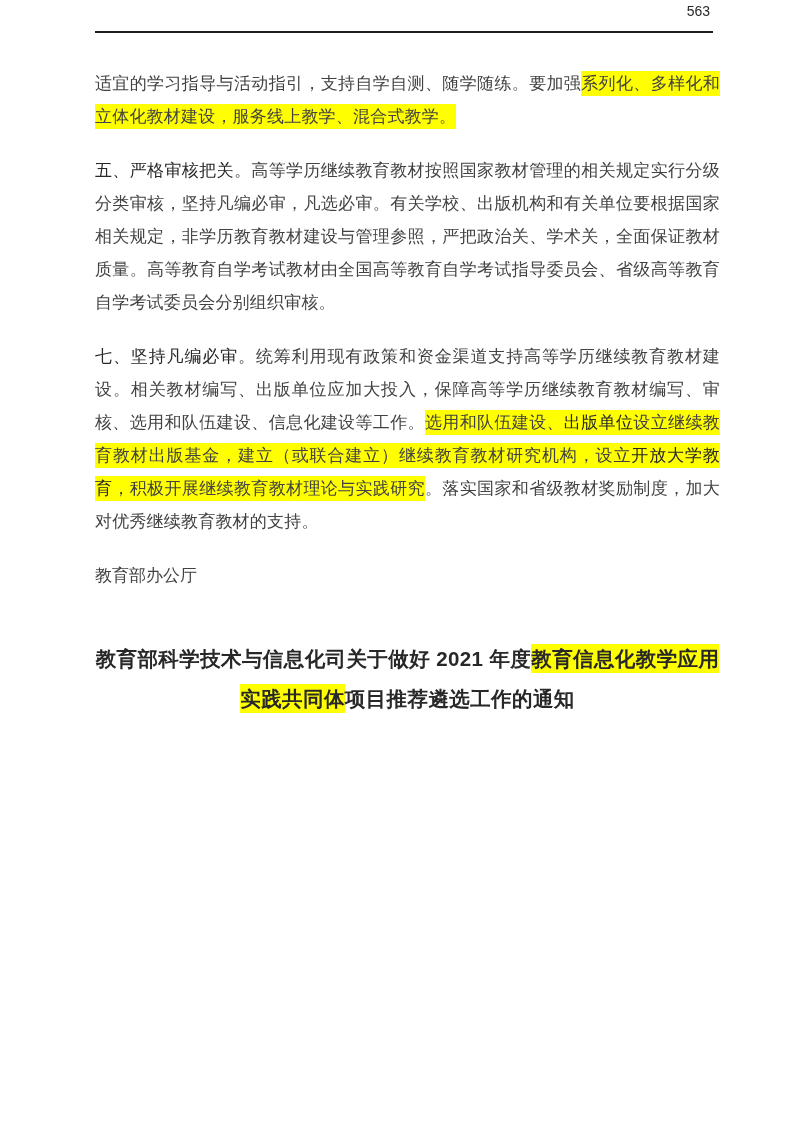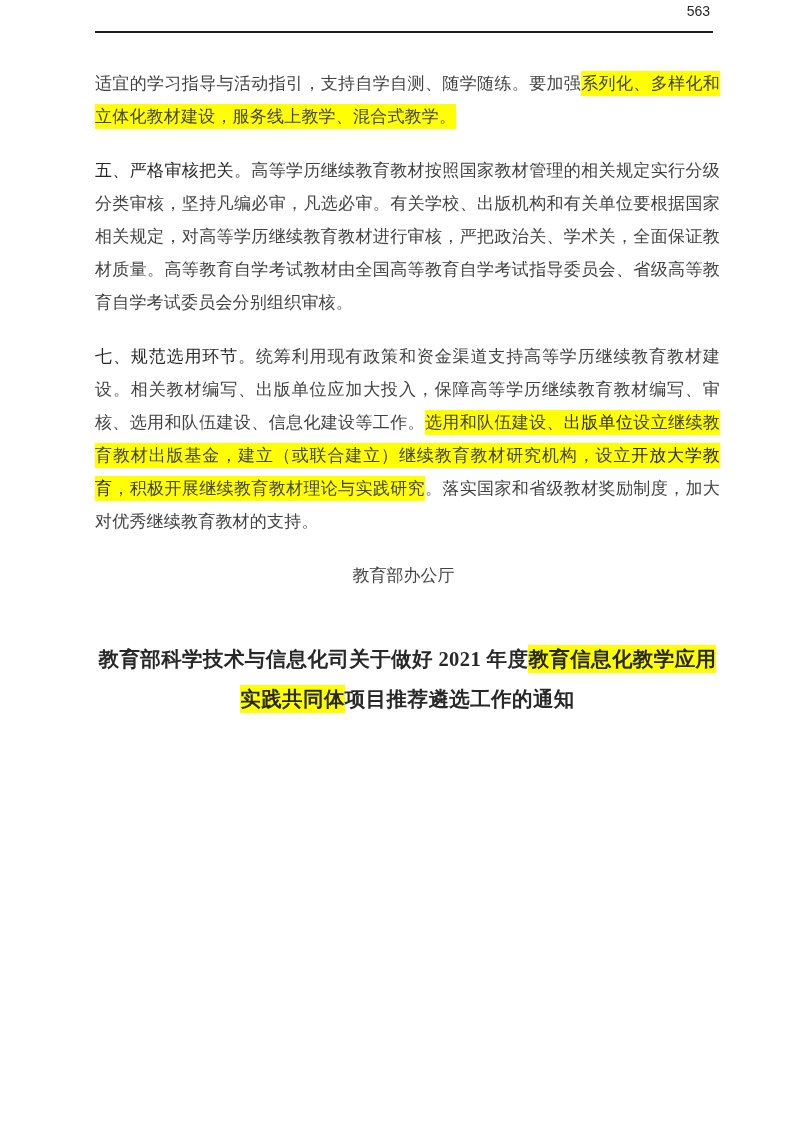--- a/index.html
+++ b/index.html
@@ -50,46 +50,45 @@
   }
   .para:first-child { margin-top: 0; }
   .b { font-weight: normal; color: var(--emph-text, #2a2a2a); }
   .hl {
     background: var(--hl-color, #ffff00);
     padding: 3px 0;
   }
   .signature {
     font-size: 17px;
     line-height: 33px;
-    text-align: center;
+    text-align: left;
     padding-right: 8px;
     margin-top: 21px;
     color: var(--body-text, #424242);
   }
   .next-title {
     margin-top: 47px;
     font-size: 20.5px;
     font-weight: bold;
     line-height: 40px;
     text-align: center;
     color: var(--emph-text, #2a2a2a);
     letter-spacing: 0.4px;
-    font-family: Liberation Serif, serif;
   }
   .next-title .b { font-weight: bold; }
 </style>
 </head>
 <body>
 
 <div class="page">
   <div class="page-number">563</div>
   <div class="rule"></div>
   <div class="content">
     <p class="para"><span>适宜的学习指导与活动指引，支持自学自测、随学随练。要加强</span><span class="hl">系列化、多样化和立体化教材建设，服务线上教学、混合式教学。</span></p>
-    <p class="para"><span class="b">五、严格审核把关。</span><span>高等学历继续教育教材按照国家教材管理的相关规定实行分级分类审核，坚持凡编必审，凡选必审。有关学校、出版机构和有关单位要根据国家相关规定，对高等学历继续教育教材进行审核，严把政治关、学术关，全面保证教材质量。高等教育自学考试教材由全国高等教育自学考试指导委员会、省级高等教育自学考试委员会分别组织审核。</span></p>
-    <p class="para"><span class="b">七、规范选用环节。</span><span>统筹利用现有政策和资金渠道支持高等学历继续教育教材建设。相关教材编写、出版单位应加大投入，保障高等学历继续教育教材编写、审核、选用和队伍建设、信息化建设等工作。</span><span class="hl">选用和队伍建设、</span><span class="b hl">出版单位</span><span class="hl">设立继续教育教材出版基金，建立（或联合建立）继续教育教材研究机构，设立</span><span class="b hl">开放大学教育</span><span class="hl">，积极开展继续教育教材理论与实践研究</span><span>。落实国家和省级教材奖励制度，加大对优秀继续教育教材的支持。</span></p>
+    <p class="para"><span class="b">五、严格审核把关。</span><span>高等学历继续教育教材按照国家教材管理的相关规定实行分级分类审核，坚持凡编必审，凡选必审。有关学校、出版机构和有关单位要根据国家相关规定，非学历教育教材建设与管理参照，严把政治关、学术关，全面保证教材质量。高等教育自学考试教材由全国高等教育自学考试指导委员会、省级高等教育自学考试委员会分别组织审核。</span></p>
+    <p class="para"><span class="b">七、坚持凡编必审。</span><span>统筹利用现有政策和资金渠道支持高等学历继续教育教材建设。相关教材编写、出版单位应加大投入，保障高等学历继续教育教材编写、审核、选用和队伍建设、信息化建设等工作。</span><span class="hl">选用和队伍建设、</span><span class="b hl">出版单位</span><span class="hl">设立继续教育教材出版基金，建立（或联合建立）继续教育教材研究机构，设立</span><span class="b hl">开放大学教育</span><span class="hl">，积极开展继续教育教材理论与实践研究</span><span>。落实国家和省级教材奖励制度，加大对优秀继续教育教材的支持。</span></p>
     <div class="signature">
       <div>教育部办公厅</div>
     </div>
     <h1 class="next-title"><span class="b">教育部科学技术与信息化司关于做好 2021 年度</span><span class="b hl">教育信息化教学应用实践共同体</span><span class="b">项目推荐遴选工作的通知</span></h1>
 
   </div>
 </div>
 
 </body></html>

